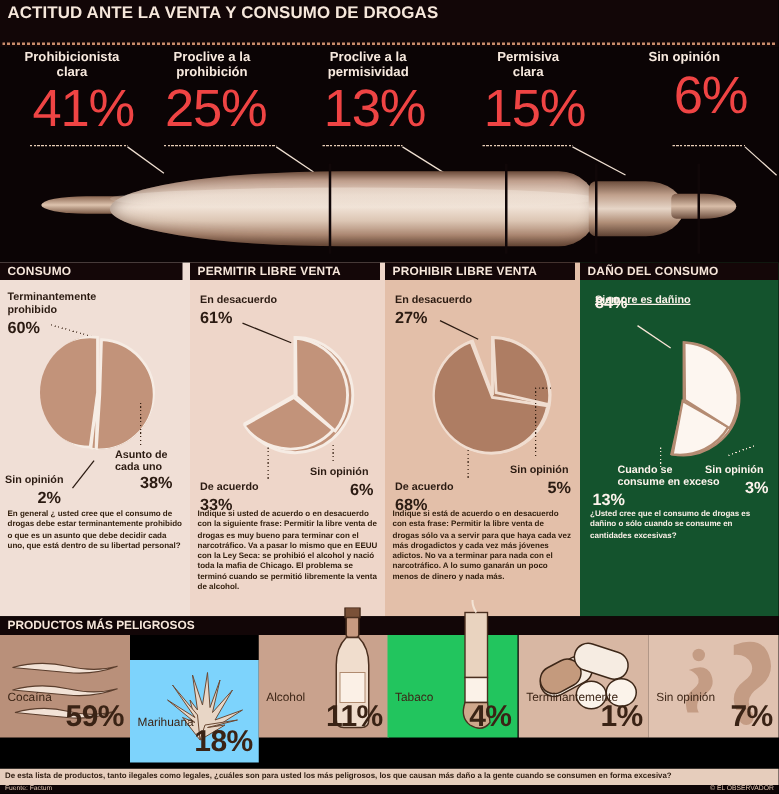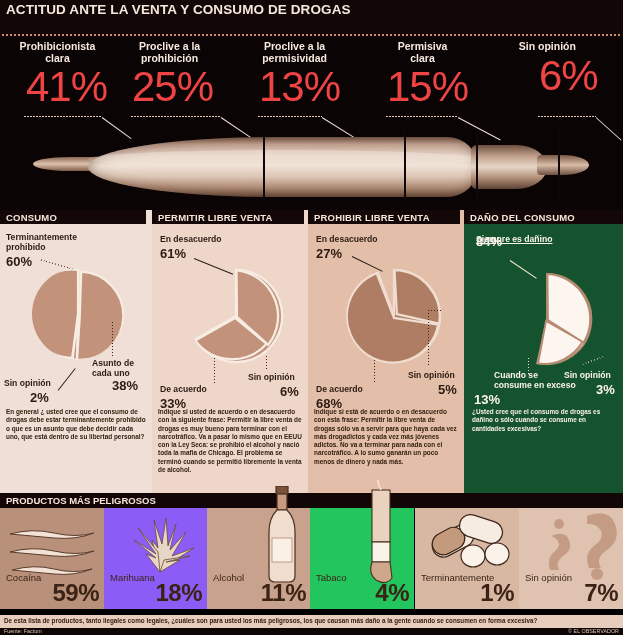--- a/index.html
+++ b/index.html
@@ -126,24 +126,24 @@
   .solidlead { position:absolute; background:#2b1b12; height:1px; transform-origin:left center; }
   .p3 .solidlead { background:#fae6d8; }
 
   
   .prodbar { position:absolute; left:0; top:493px; width:623px; height:15px; background:#120607; }
   .prodbar span {
     position:absolute; left:6px; top:2px; font-size:9.5px; font-weight:bold; color:#f6e6da;
     white-space:nowrap;
   }
   .products { position:absolute; left:0; top:508px; width:623px; height:107px; }
-  .prod { position:absolute; top:0; height:101px; }
+  .prod { position:absolute; top:0; height:82px; }
   .pr0 { left:0px;   width:104px; background:#b9907a; }
   .pr1 { left:104px; width:103px; background:#c09madd; }
-  .pr1 { left:104px; width:103px; background:#8b5cf6; }
+  .pr1 { left:104px; width:103px; background:#7dd3fc;margin-top:20px; }
   .pr2 { left:207px; width:104px; background:#c9a28d; }
   .pr3 { left:310px; width:104px; background:#22c55e; }
   .pr4 { left:415px; width:104px; background:#d8b7a3; }
   .pr5 { left:519px; width:104px; background:#e0c2b0; }
 
   .prod .pname {
     position:absolute; left:6px; bottom:26px;
     font-size:9.5px; font-weight:normal; color:#3c2516; white-space:nowrap;
   }
   .prod .ppct {

